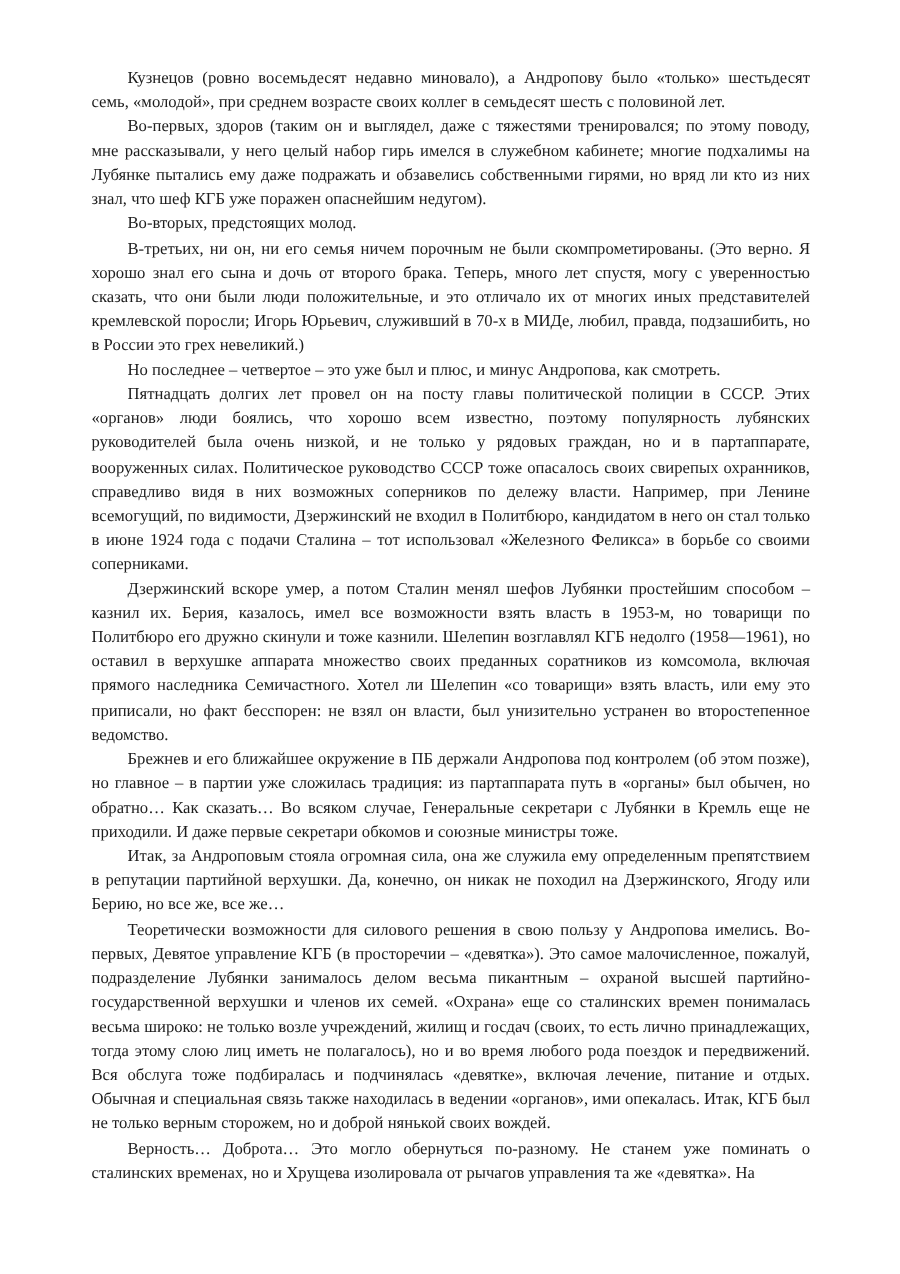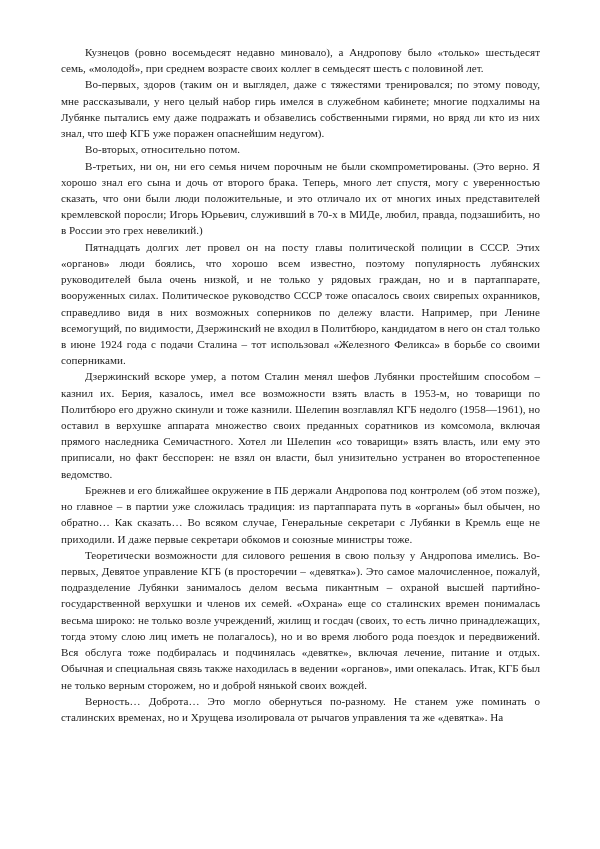--- a/index.html
+++ b/index.html
@@ -43,21 +43,23 @@
     margin-bottom: 0;
   }
 </style>
 </head>
 <body>
 
 <div class="page">
   <div class="text-body">
     <p class="para">Кузнецов (ровно восемьдесят недавно миновало), а Андропову было «только» шестьдесят семь, «молодой», при среднем возрасте своих коллег в семьдесят шесть с половиной лет.</p>
     <p class="para">Во-первых, здоров (таким он и выглядел, даже с тяжестями тренировался; по этому поводу, мне рассказывали, у него целый набор гирь имелся в служебном кабинете; многие подхалимы на Лубянке пытались ему даже подражать и обзавелись собственными гирями, но вряд ли кто из них знал, что шеф КГБ уже поражен опаснейшим недугом).</p>
-    <p class="para">Во-вторых, относительно потом.</p>
+    <p class="para">Во-вторых, предстоящих молод.</p>
     <p class="para">В-третьих, ни он, ни его семья ничем порочным не были скомпрометированы. (Это верно. Я хорошо знал его сына и дочь от второго брака. Теперь, много лет спустя, могу с уверенностью сказать, что они были люди положительные, и это отличало их от многих иных представителей кремлевской поросли; Игорь Юрьевич, служивший в 70-х в МИДе, любил, правда, подзашибить, но в России это грех невеликий.)</p>
+    <p class="para">Но последнее – четвертое – это уже был и плюс, и минус Андропова, как смотреть.</p>
     <p class="para">Пятнадцать долгих лет провел он на посту главы политической полиции в СССР. Этих «органов» люди боялись, что хорошо всем известно, поэтому популярность лубянских руководителей была очень низкой, и не только у рядовых граждан, но и в партаппарате, вооруженных силах. Политическое руководство СССР тоже опасалось своих свирепых охранников, справедливо видя в них возможных соперников по дележу власти. Например, при Ленине всемогущий, по видимости, Дзержинский не входил в Политбюро, кандидатом в него он стал только в июне 1924 года с подачи Сталина – тот использовал «Железного Феликса» в борьбе со своими соперниками.</p>
     <p class="para">Дзержинский вскоре умер, а потом Сталин менял шефов Лубянки простейшим способом – казнил их. Берия, казалось, имел все возможности взять власть в 1953-м, но товарищи по Политбюро его дружно скинули и тоже казнили. Шелепин возглавлял КГБ недолго (1958—1961), но оставил в верхушке аппарата множество своих преданных соратников из комсомола, включая прямого наследника Семичастного. Хотел ли Шелепин «со товарищи» взять власть, или ему это приписали, но факт бесспорен: не взял он власти, был унизительно устранен во второстепенное ведомство.</p>
     <p class="para">Брежнев и его ближайшее окружение в ПБ держали Андропова под контролем (об этом позже), но главное – в партии уже сложилась традиция: из партаппарата путь в «органы» был обычен, но обратно… Как сказать… Во всяком случае, Генеральные секретари с Лубянки в Кремль еще не приходили. И даже первые секретари обкомов и союзные министры тоже.</p>
+    <p class="para">Итак, за Андроповым стояла огромная сила, она же служила ему определенным препятствием в репутации партийной верхушки. Да, конечно, он никак не походил на Дзержинского, Ягоду или Берию, но все же, все же…</p>
     <p class="para">Теоретически возможности для силового решения в свою пользу у Андропова имелись. Во-первых, Девятое управление КГБ (в просторечии – «девятка»). Это самое малочисленное, пожалуй, подразделение Лубянки занималось делом весьма пикантным – охраной высшей партийно-государственной верхушки и членов их семей. «Охрана» еще со сталинских времен понималась весьма широко: не только возле учреждений, жилищ и госдач (своих, то есть лично принадлежащих, тогда этому слою лиц иметь не полагалось), но и во время любого рода поездок и передвижений. Вся обслуга тоже подбиралась и подчинялась «девятке», включая лечение, питание и отдых. Обычная и специальная связь также находилась в ведении «органов», ими опекалась. Итак, КГБ был не только верным сторожем, но и доброй нянькой своих вождей.</p>
     <p class="para">Верность… Доброта… Это могло обернуться по-разному. Не станем уже поминать о сталинских временах, но и Хрущева изолировала от рычагов управления та же «девятка». На</p>
   </div>
 </div>
 
 </body></html>

